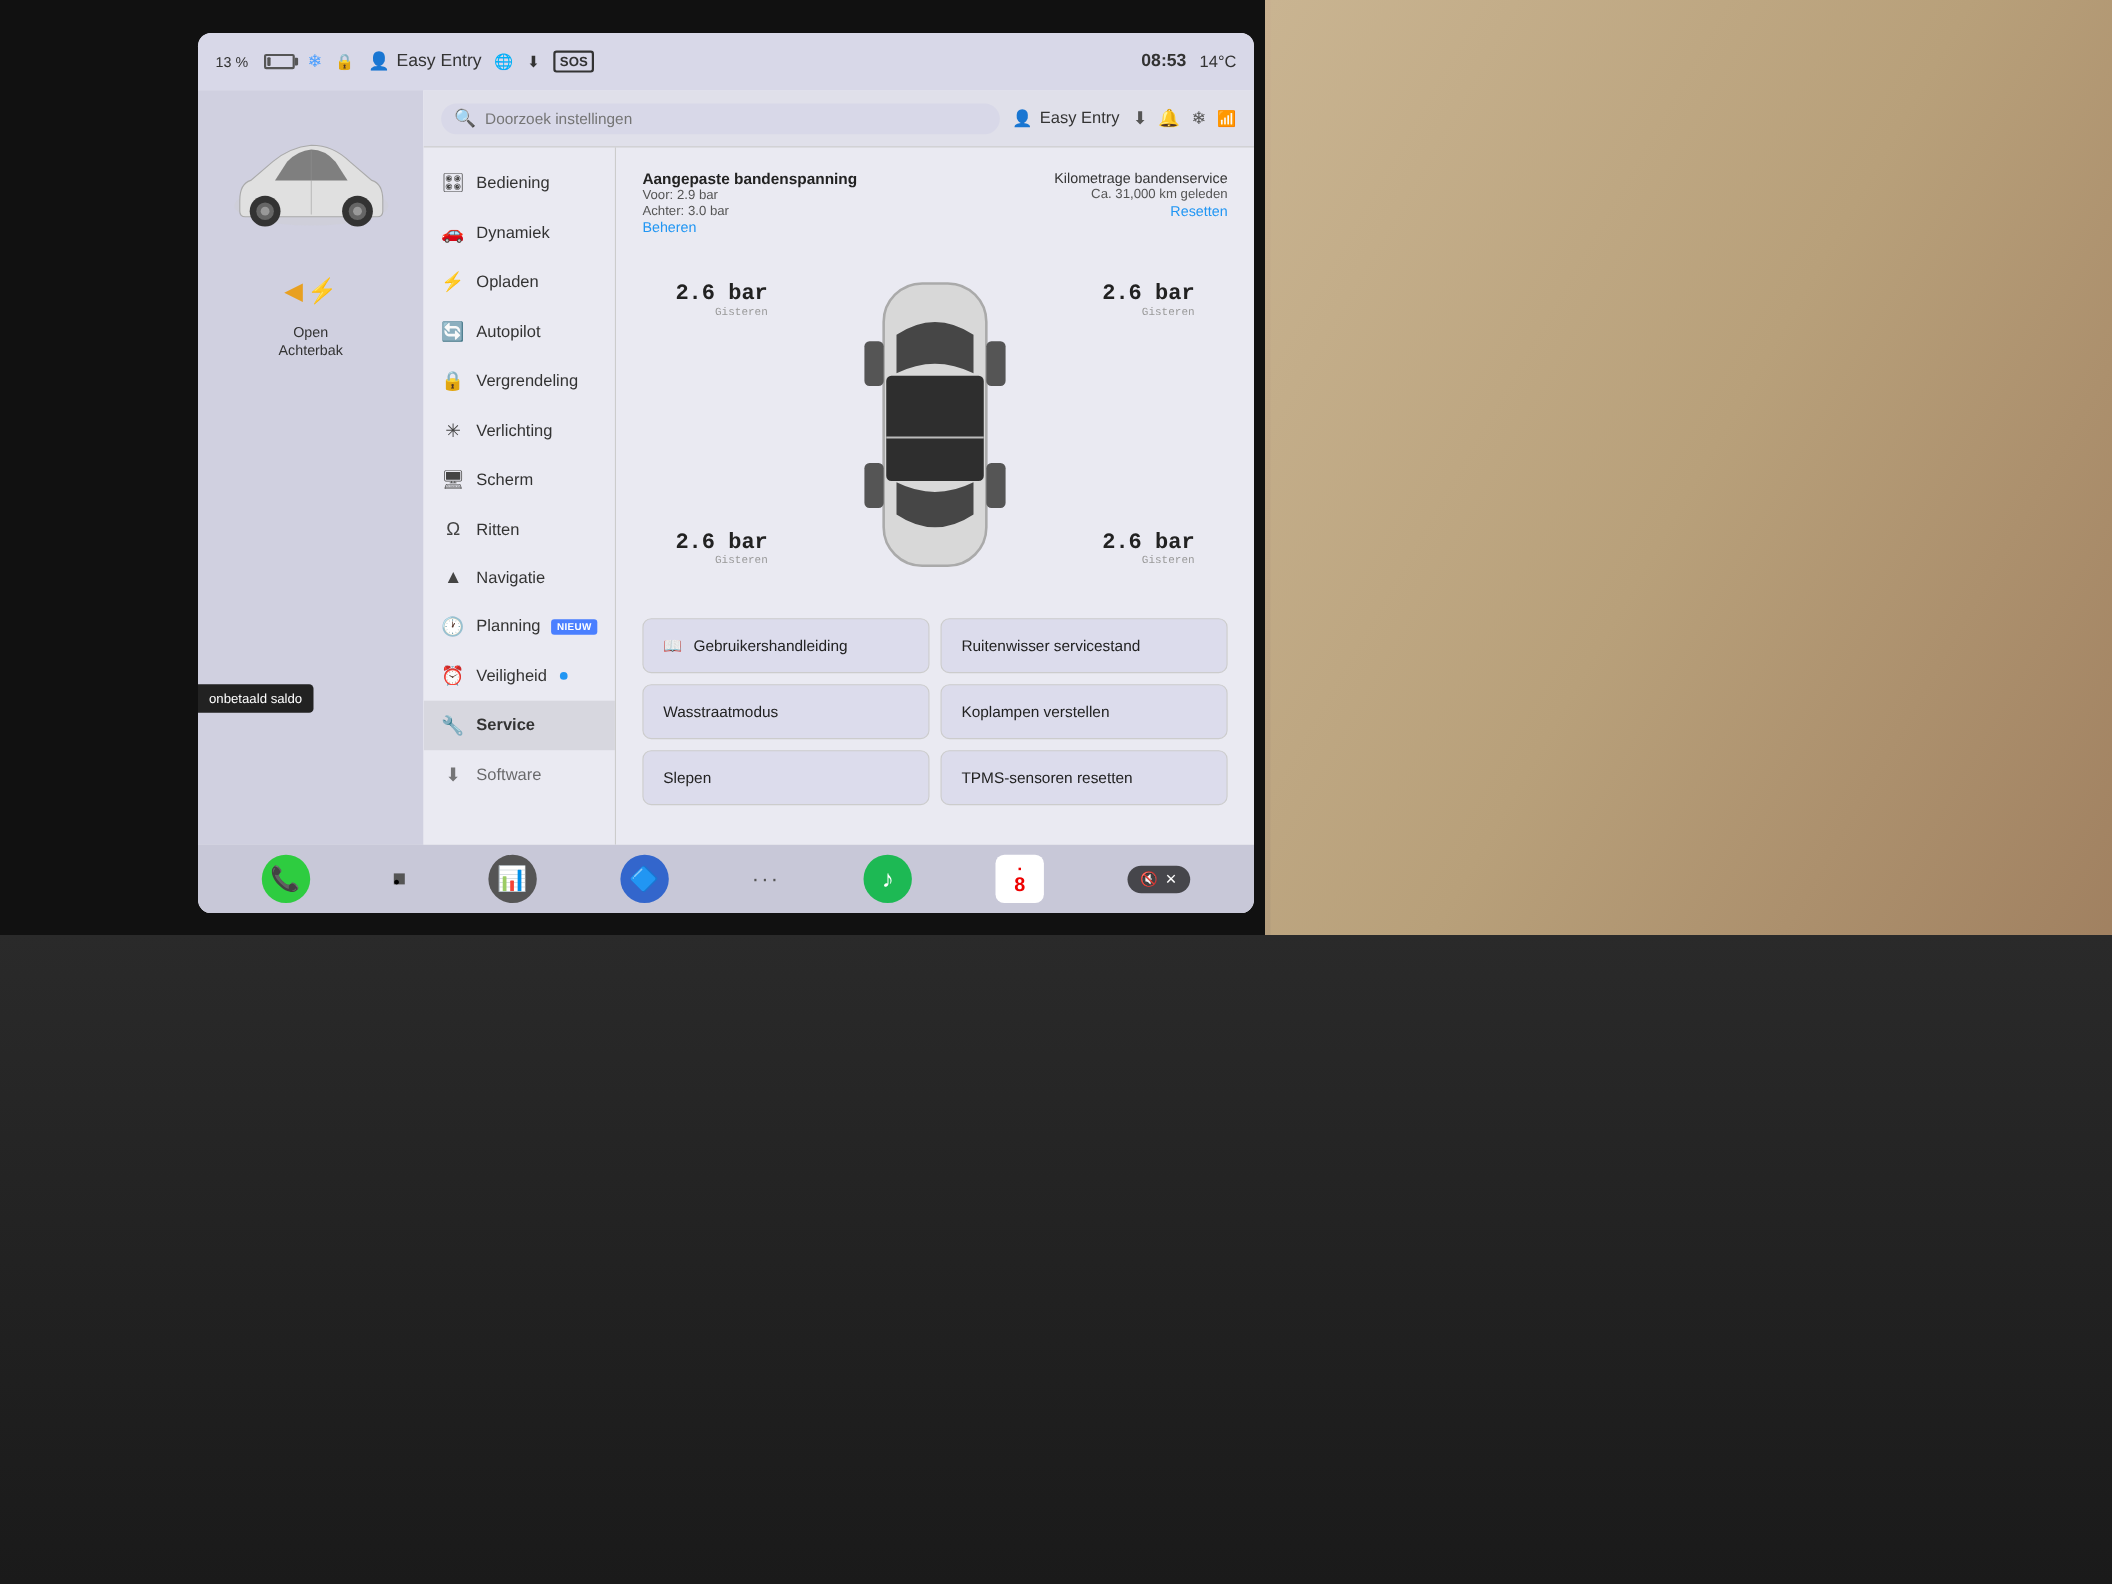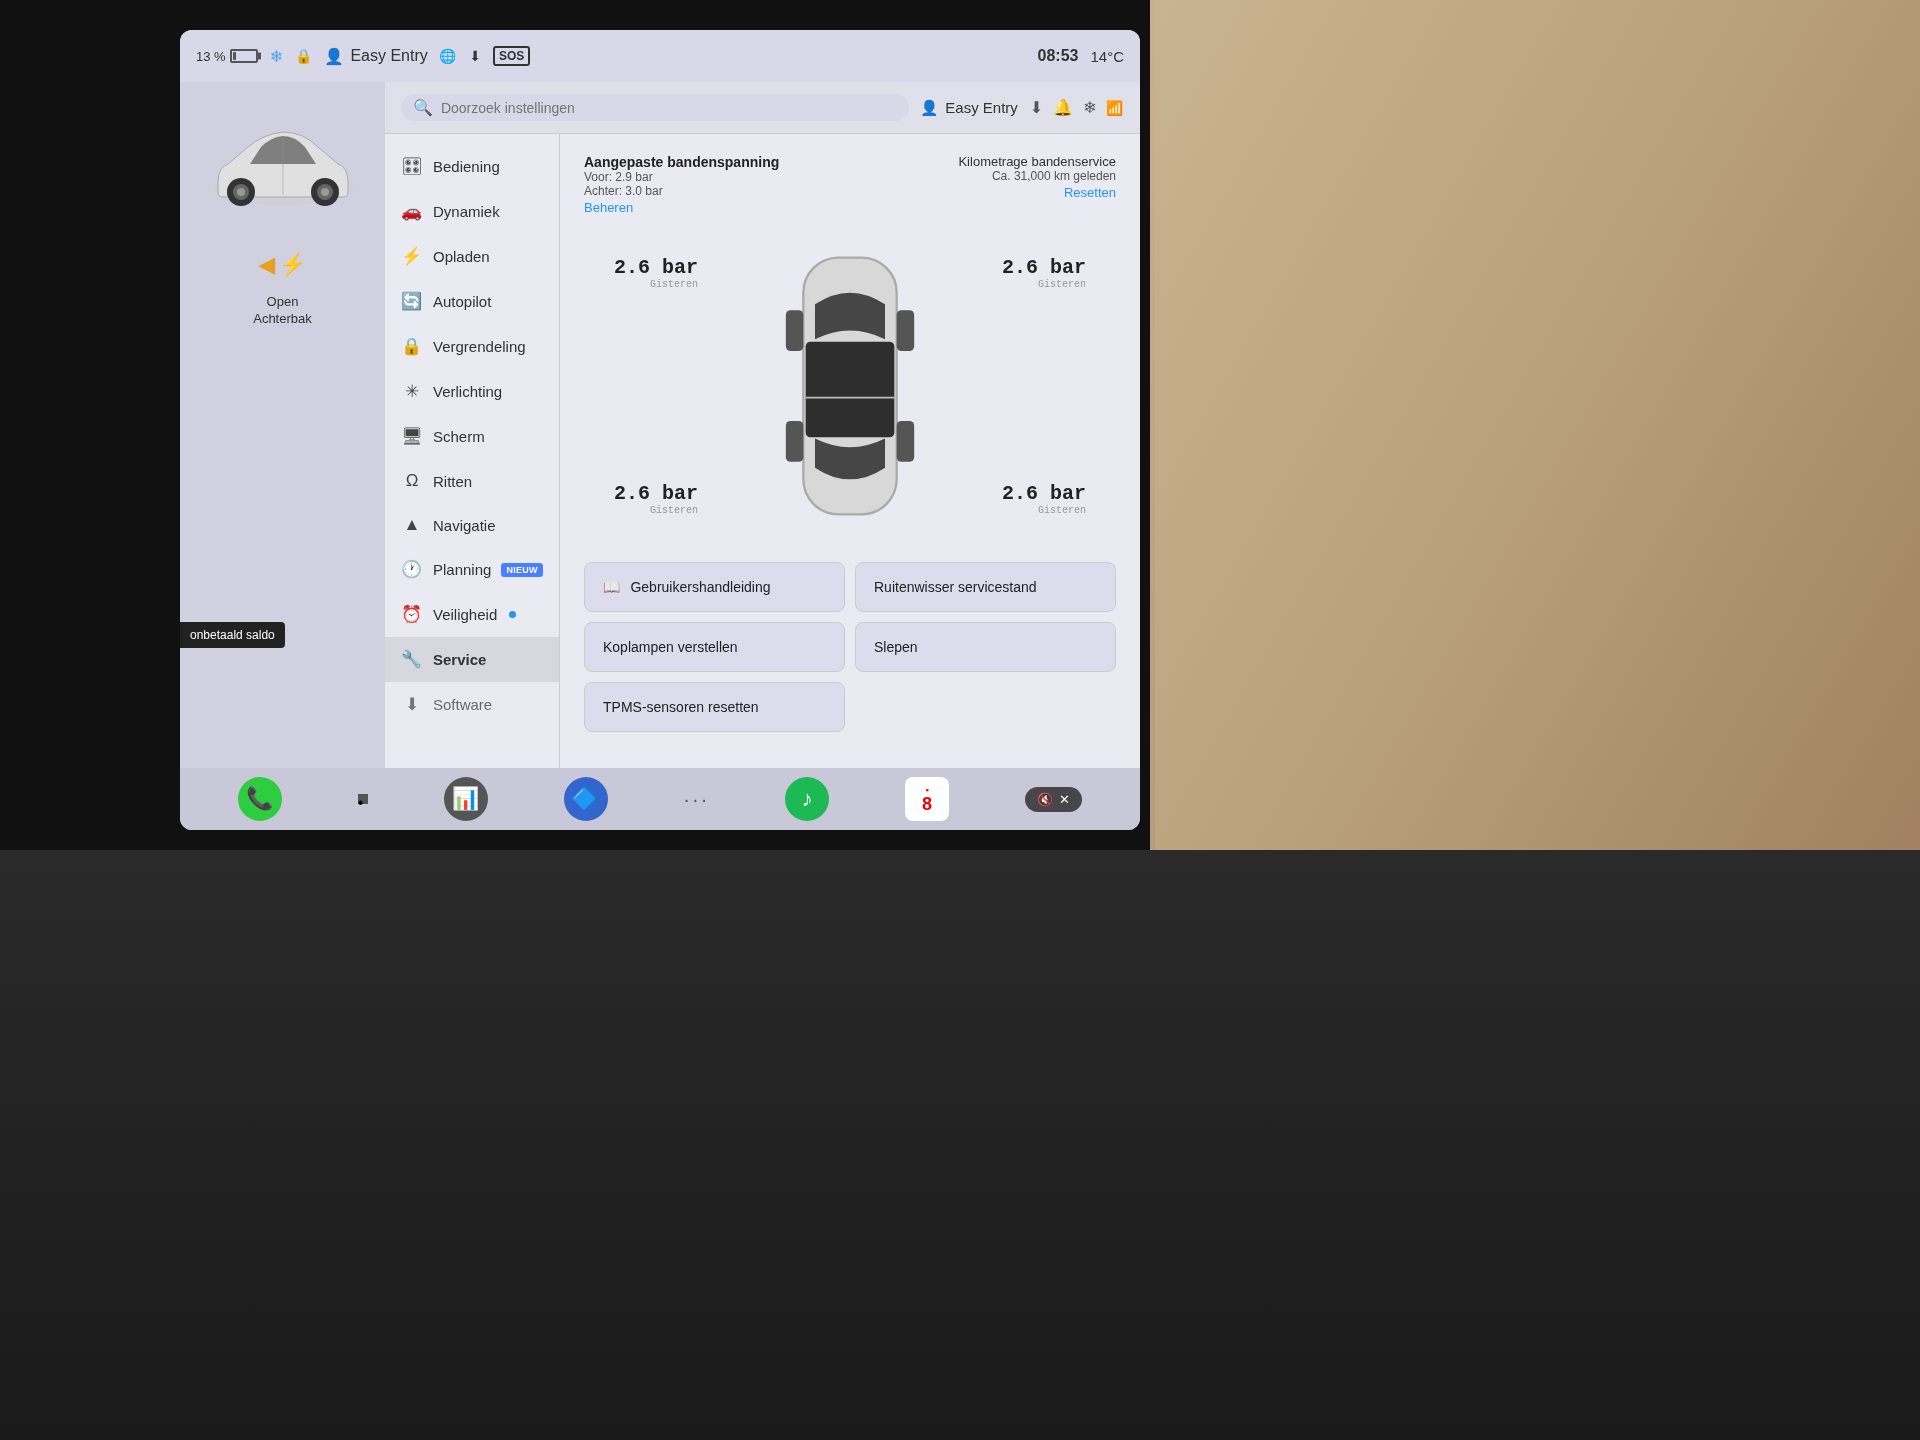--- a/index.html
+++ b/index.html
@@ -44,21 +44,21 @@
       padding: 0 16px;
       gap: 12px;
       font-size: 14px;
       color: #333;
       z-index: 10;
     }
 
     .status-bar .battery {
       display: flex;
       align-items: center;
-      gap: 4px;
+      gap: 14px;
       font-size: 13px;
       font-weight: 500;
     }
 
     .battery-icon {
       width: 28px;
       height: 14px;
       border: 2px solid #555;
       border-radius: 2px;
       position: relative;
@@ -667,20 +667,23 @@
 
             <button class="service-btn">
               <span>📖</span>
               <span>Gebruikershandleiding</span>
             </button>
 
             <button class="service-btn">
               <span>Ruitenwisser servicestand</span>
             </button>
 
+            <button class="service-btn">
+              <span>Wasstraatmodus</span>
+            </button>
 
             <button class="service-btn">
               <span>Koplampen verstellen</span>
             </button>
 
             <button class="service-btn">
               <span>Slepen</span>
             </button>
 
             <button class="service-btn">

